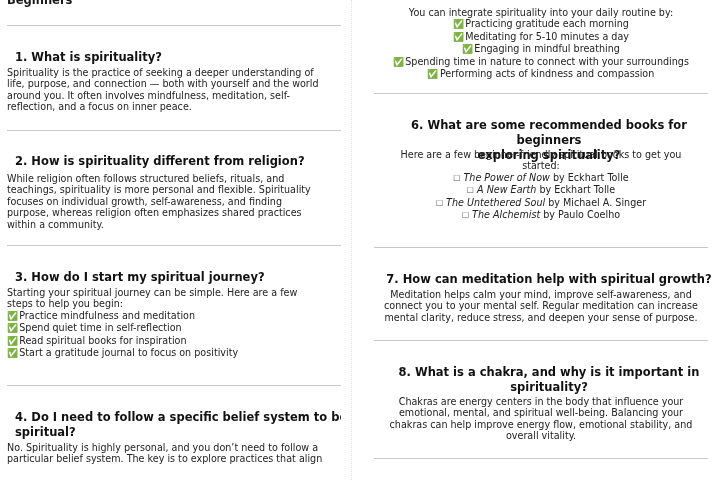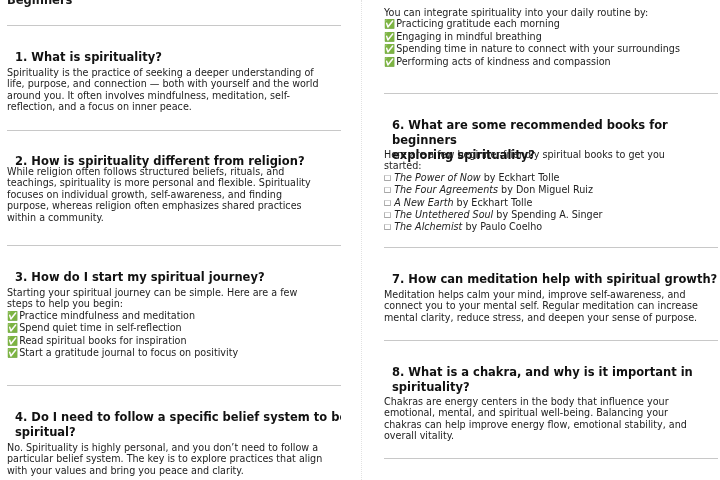--- a/index.html
+++ b/index.html
@@ -19,23 +19,24 @@
       position: absolute;
       top: 0;
       height: 480px;
       overflow: hidden;
     }
     .col-left {
       left: 7px;
       width: 334px;
     }
     .col-right {
-      left: 361px;
+      left: 351px;
       width: 359px;
       border-left: 1px dotted #e2e2e2;
+      text-align: center;
     }
     .col-right .inner {
       position: absolute;
       left: 22px;
       width: 334px;
     }
     .col-left .inner {
       position: absolute;
       left: 0;
       width: 334px;
@@ -93,21 +94,21 @@
     <h3 class="q" style="top:42px">1. What is spirituality?</h3>
     <p class="a" style="top:67px">
       <span class="line">Spirituality is the practice of seeking a deeper understanding of</span>
       <span class="line">life, purpose, and connection — both with yourself and the world</span>
       <span class="line">around you. It often involves mindfulness, meditation, self-</span>
       <span class="line">reflection, and a focus on inner peace.</span>
     </p>
     <hr class="divider" style="top:130px">
 
     <h3 class="q" style="top:146px">2. How is spirituality different from religion?</h3>
-    <p class="a" style="top:166px">
+    <p class="a" style="top:173px">
       <span class="line">While religion often follows structured beliefs, rituals, and</span>
       <span class="line">teachings, spirituality is more personal and flexible. Spirituality</span>
       <span class="line">focuses on individual growth, self-awareness, and finding</span>
       <span class="line">purpose, whereas religion often emphasizes shared practices</span>
       <span class="line">within a community.</span>
     </p>
     <hr class="divider" style="top:245px">
 
     <h3 class="q" style="top:262px">3. How do I start my spiritual journey?</h3>
     <p class="a" style="top:287px">
@@ -120,48 +121,47 @@
     </p>
     <hr class="divider" style="top:385px">
 
     <h3 class="q" style="top:402px">
       <span style="display:block">4. Do I need to follow a specific belief system to be</span>
       <span style="display:block">spiritual?</span>
     </h3>
     <p class="a" style="top:442px">
       <span class="line">No. Spirituality is highly personal, and you don’t need to follow a</span>
       <span class="line">particular belief system. The key is to explore practices that align</span>
-      <span class="line">with your values and bring you peace and clarity.</span>
     </p>
   </div>
 </div>
 
 <div class="col col-right">
   <div class="inner">
 
     <p class="a" style="top:7px">
       <span class="line">You can integrate spirituality into your daily routine by:</span>
       <span class="line"><span class="chk">✅</span><span>Practicing gratitude each morning</span></span>
+      <span class="line"><span class="chk">✅</span><span>Meditating for 5-10 minutes a day</span></span>
       <span class="line"><span class="chk">✅</span><span>Engaging in mindful breathing</span></span>
       <span class="line"><span class="chk">✅</span><span>Spending time in nature to connect with your surroundings</span></span>
       <span class="line"><span class="chk">✅</span><span>Performing acts of kindness and compassion</span></span>
     </p>
     <hr class="divider" style="top:93px">
 
     <h3 class="q" style="top:110px">
       <span style="display:block">6. What are some recommended books for beginners</span>
       <span style="display:block">exploring spirituality?</span>
     </h3>
     <p class="a" style="top:149px">
       <span class="line">Here are a few beginner-friendly spiritual books to get you</span>
       <span class="line">started:</span>
       <span class="line"><span class="box">☐</span><i>The Power of Now</i><span> by Eckhart Tolle</span></span>
-      <span class="line"><span class="box">☐</span><i>The Four Agreements</i><span> by Don Miguel Ruiz</span></span>
       <span class="line"><span class="box">☐</span><i>A New Earth</i><span> by Eckhart Tolle</span></span>
-      <span class="line"><span class="box">☐</span><i>The Untethered Soul</i><span> by Spending A. Singer</span></span>
+      <span class="line"><span class="box">☐</span><i>The Untethered Soul</i><span> by Michael A. Singer</span></span>
       <span class="line"><span class="box">☐</span><i>The Alchemist</i><span> by Paulo Coelho</span></span>
     </p>
     <hr class="divider" style="top:247px">
 
     <h3 class="q" style="top:264px">7. How can meditation help with spiritual growth?</h3>
     <p class="a" style="top:289px">
       <span class="line">Meditation helps calm your mind, improve self-awareness, and</span>
       <span class="line">connect you to your mental self. Regular meditation can increase</span>
       <span class="line">mental clarity, reduce stress, and deepen your sense of purpose.</span>
     </p>

